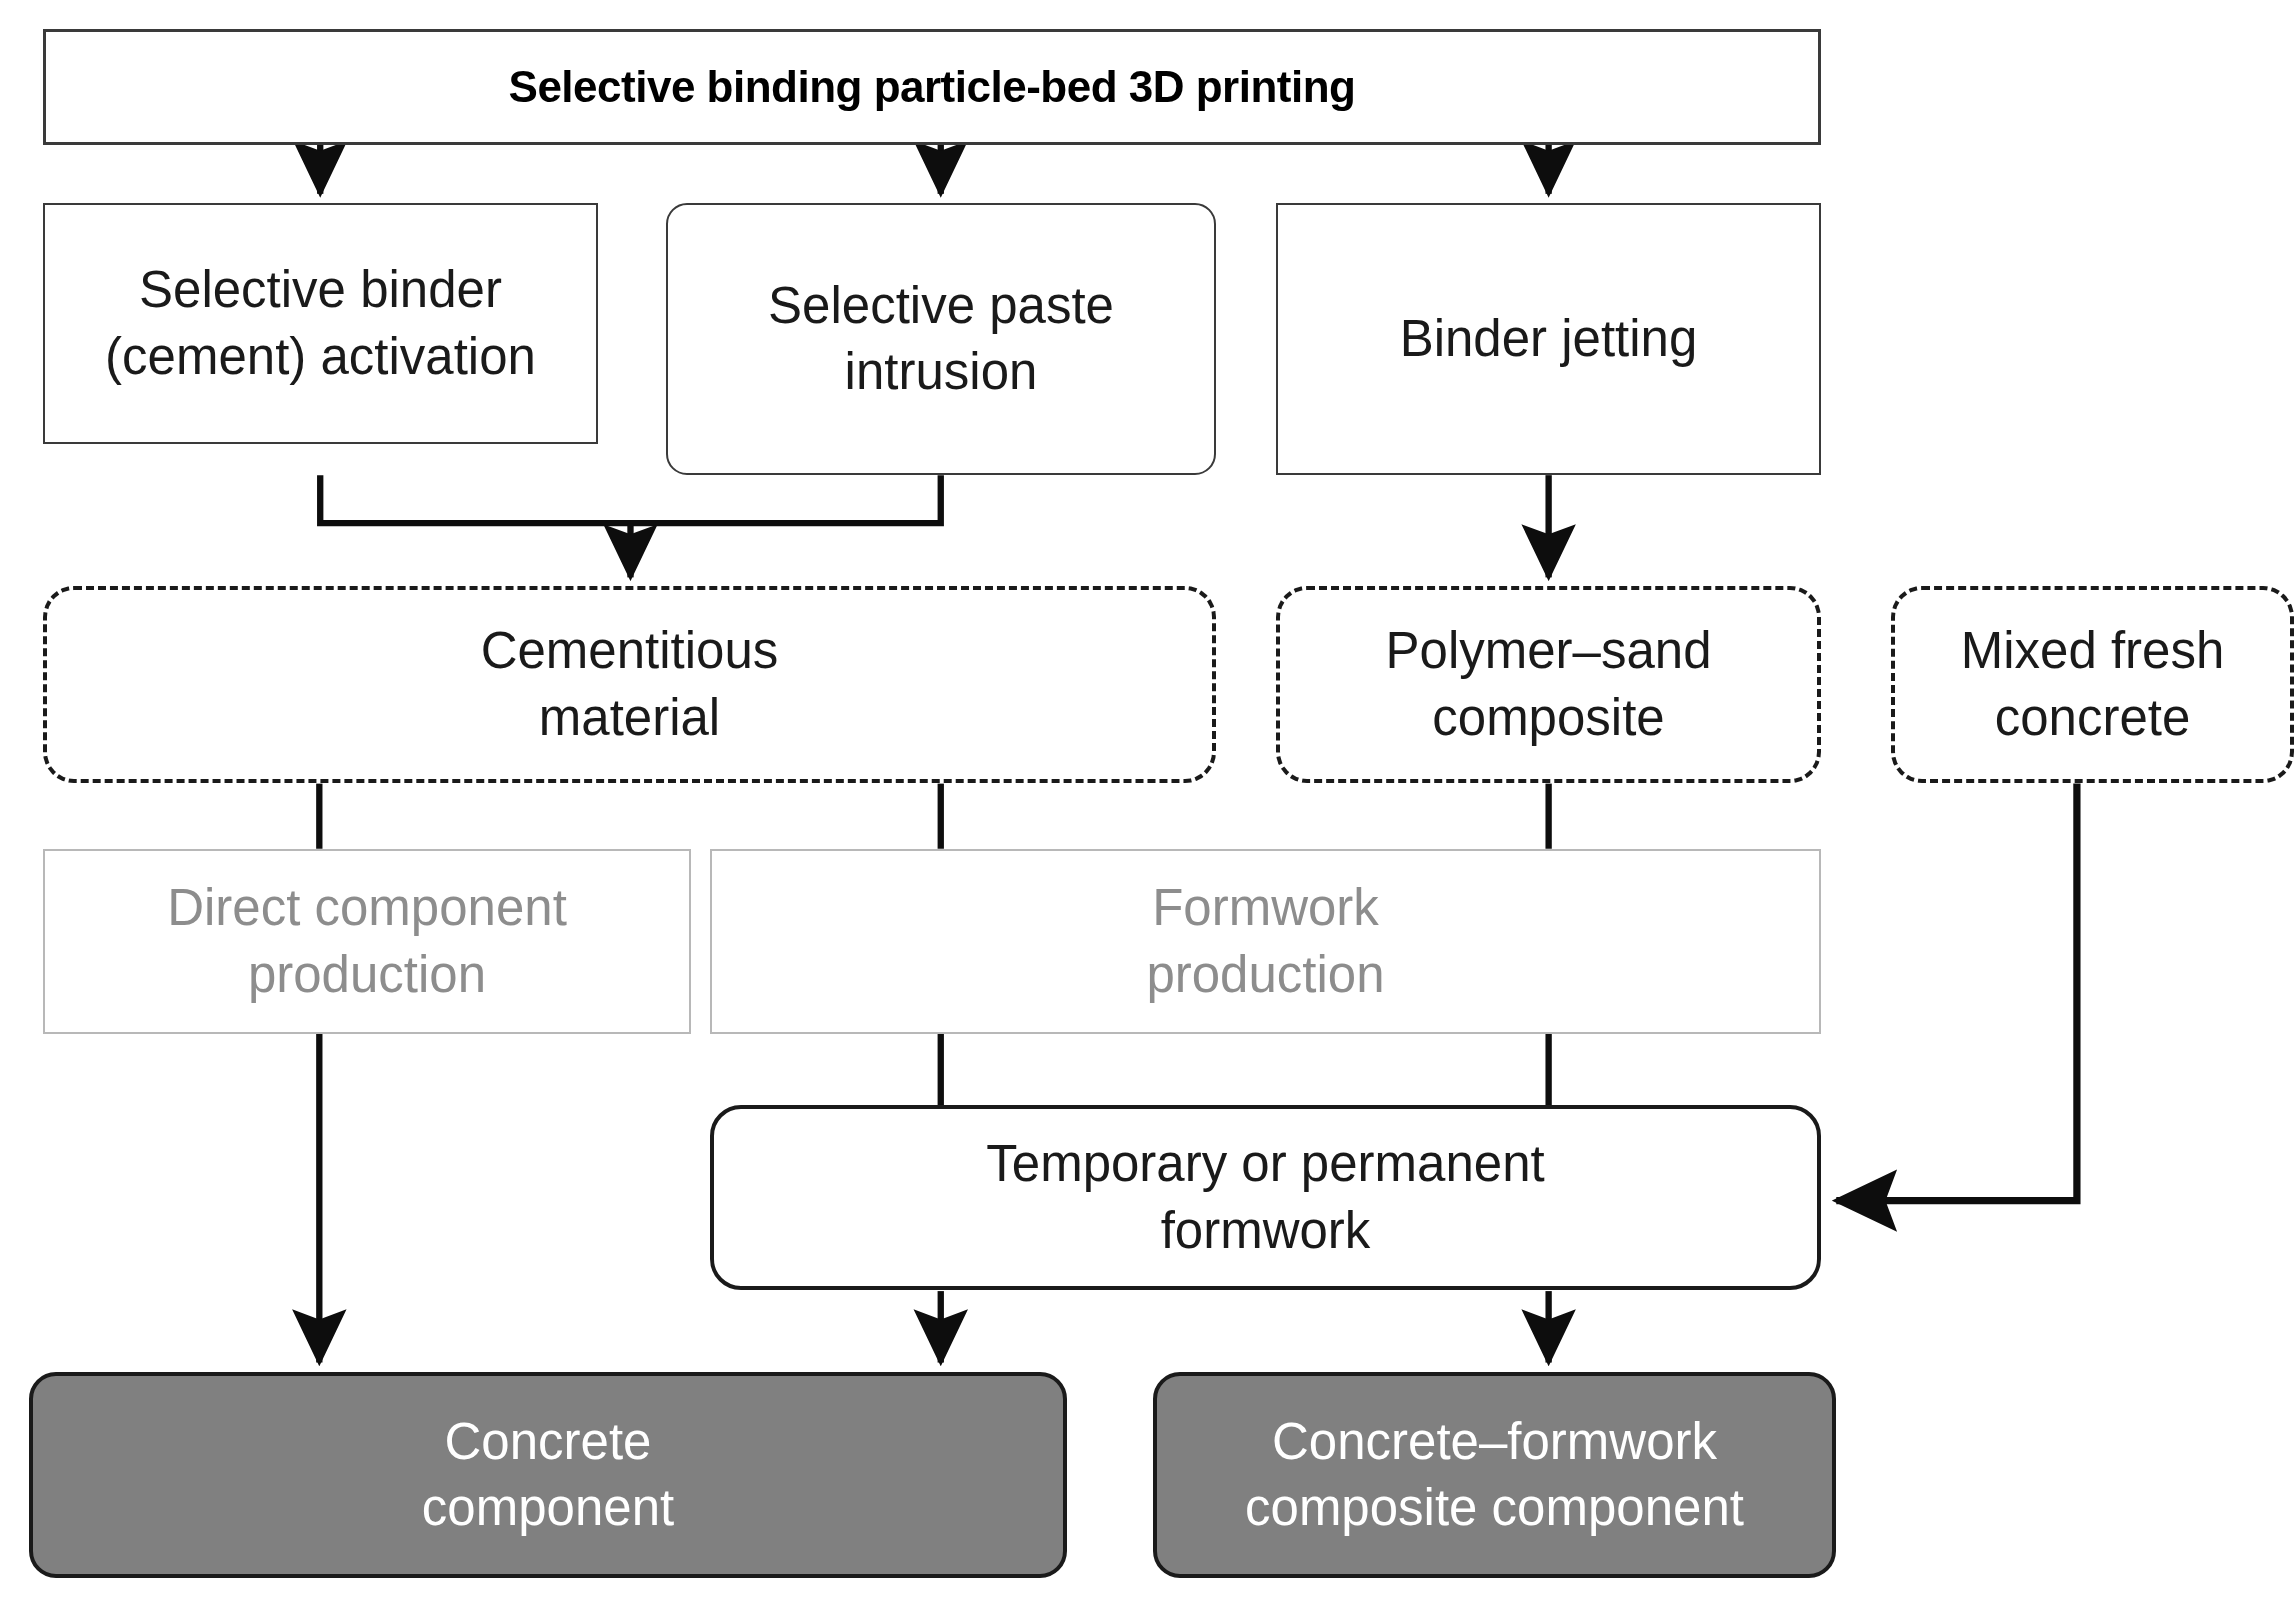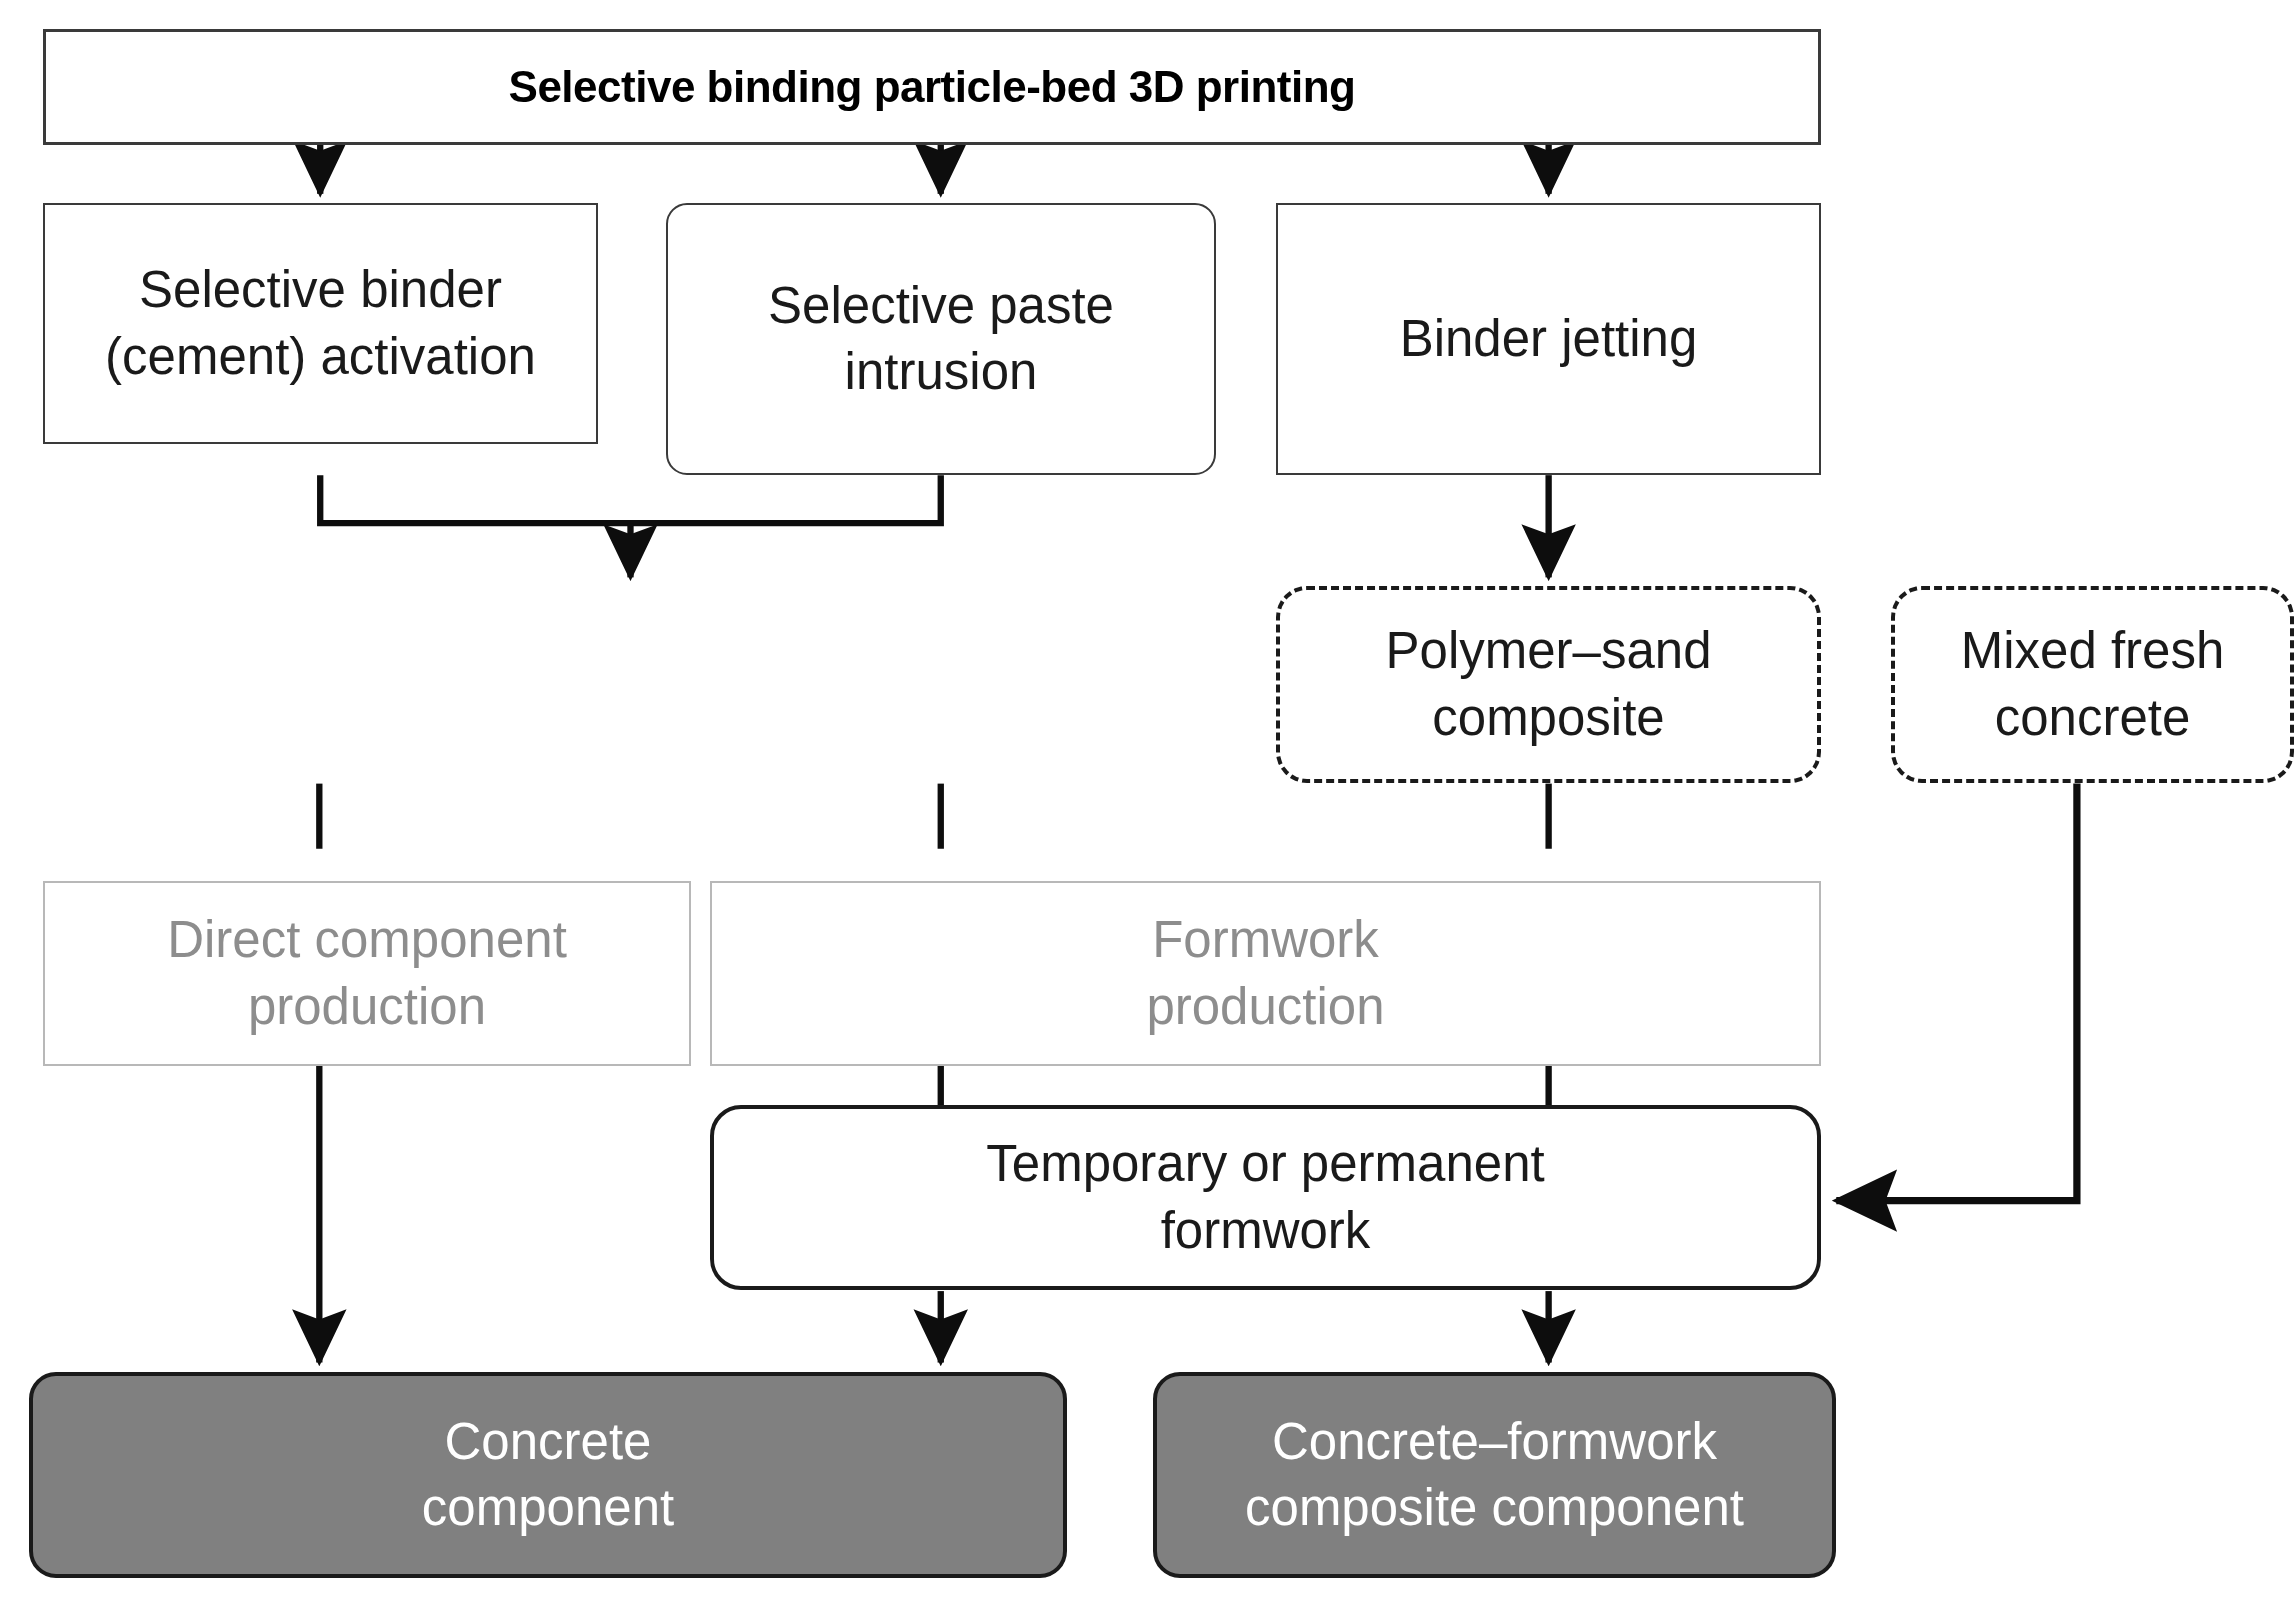--- a/index.html
+++ b/index.html
@@ -52,21 +52,20 @@
   .node-material {
     border: 4.5px dashed #1a1a1a;
     border-radius: 31px;
     font-size: 51px;
     color: #1a1a1a;
   }
   .node-faded {
     border: 2.7px solid #b8b8b8;
     font-size: 51px;
     color: #8d8d8d;
-    margin-top: 32px;
   }
   .node-formwork {
     border: 4.5px solid #1a1a1a;
     border-radius: 31px;
     font-size: 51px;
     color: #1a1a1a;
   }
   .node-output {
     border: 4.5px solid #1a1a1a;
     border-radius: 27px;
@@ -135,20 +134,24 @@
 
   <div class="node node-process" style="left:666px; top:203px; width:550px; height:272px;border-radius:21px;">
     <span class="node-label">Selective paste
 intrusion</span>
   </div>
 
   <div class="node node-process" style="left:1276px; top:203px; width:545px; height:272px;">
     <span class="node-label">Binder jetting</span>
   </div>
 
+  <div class="node node-material" style="left:43px; top:586px; width:1173px; height:197px;">
+    <span class="node-label">Cementitious
+material</span>
+  </div>
 
   <div class="node node-material" style="left:1276px; top:586px; width:545px; height:197px;">
     <span class="node-label">Polymer–sand
 composite</span>
   </div>
 
   <div class="node node-material" style="left:1891px; top:586px; width:403px; height:197px;">
     <span class="node-label">Mixed fresh
 concrete</span>
   </div>

